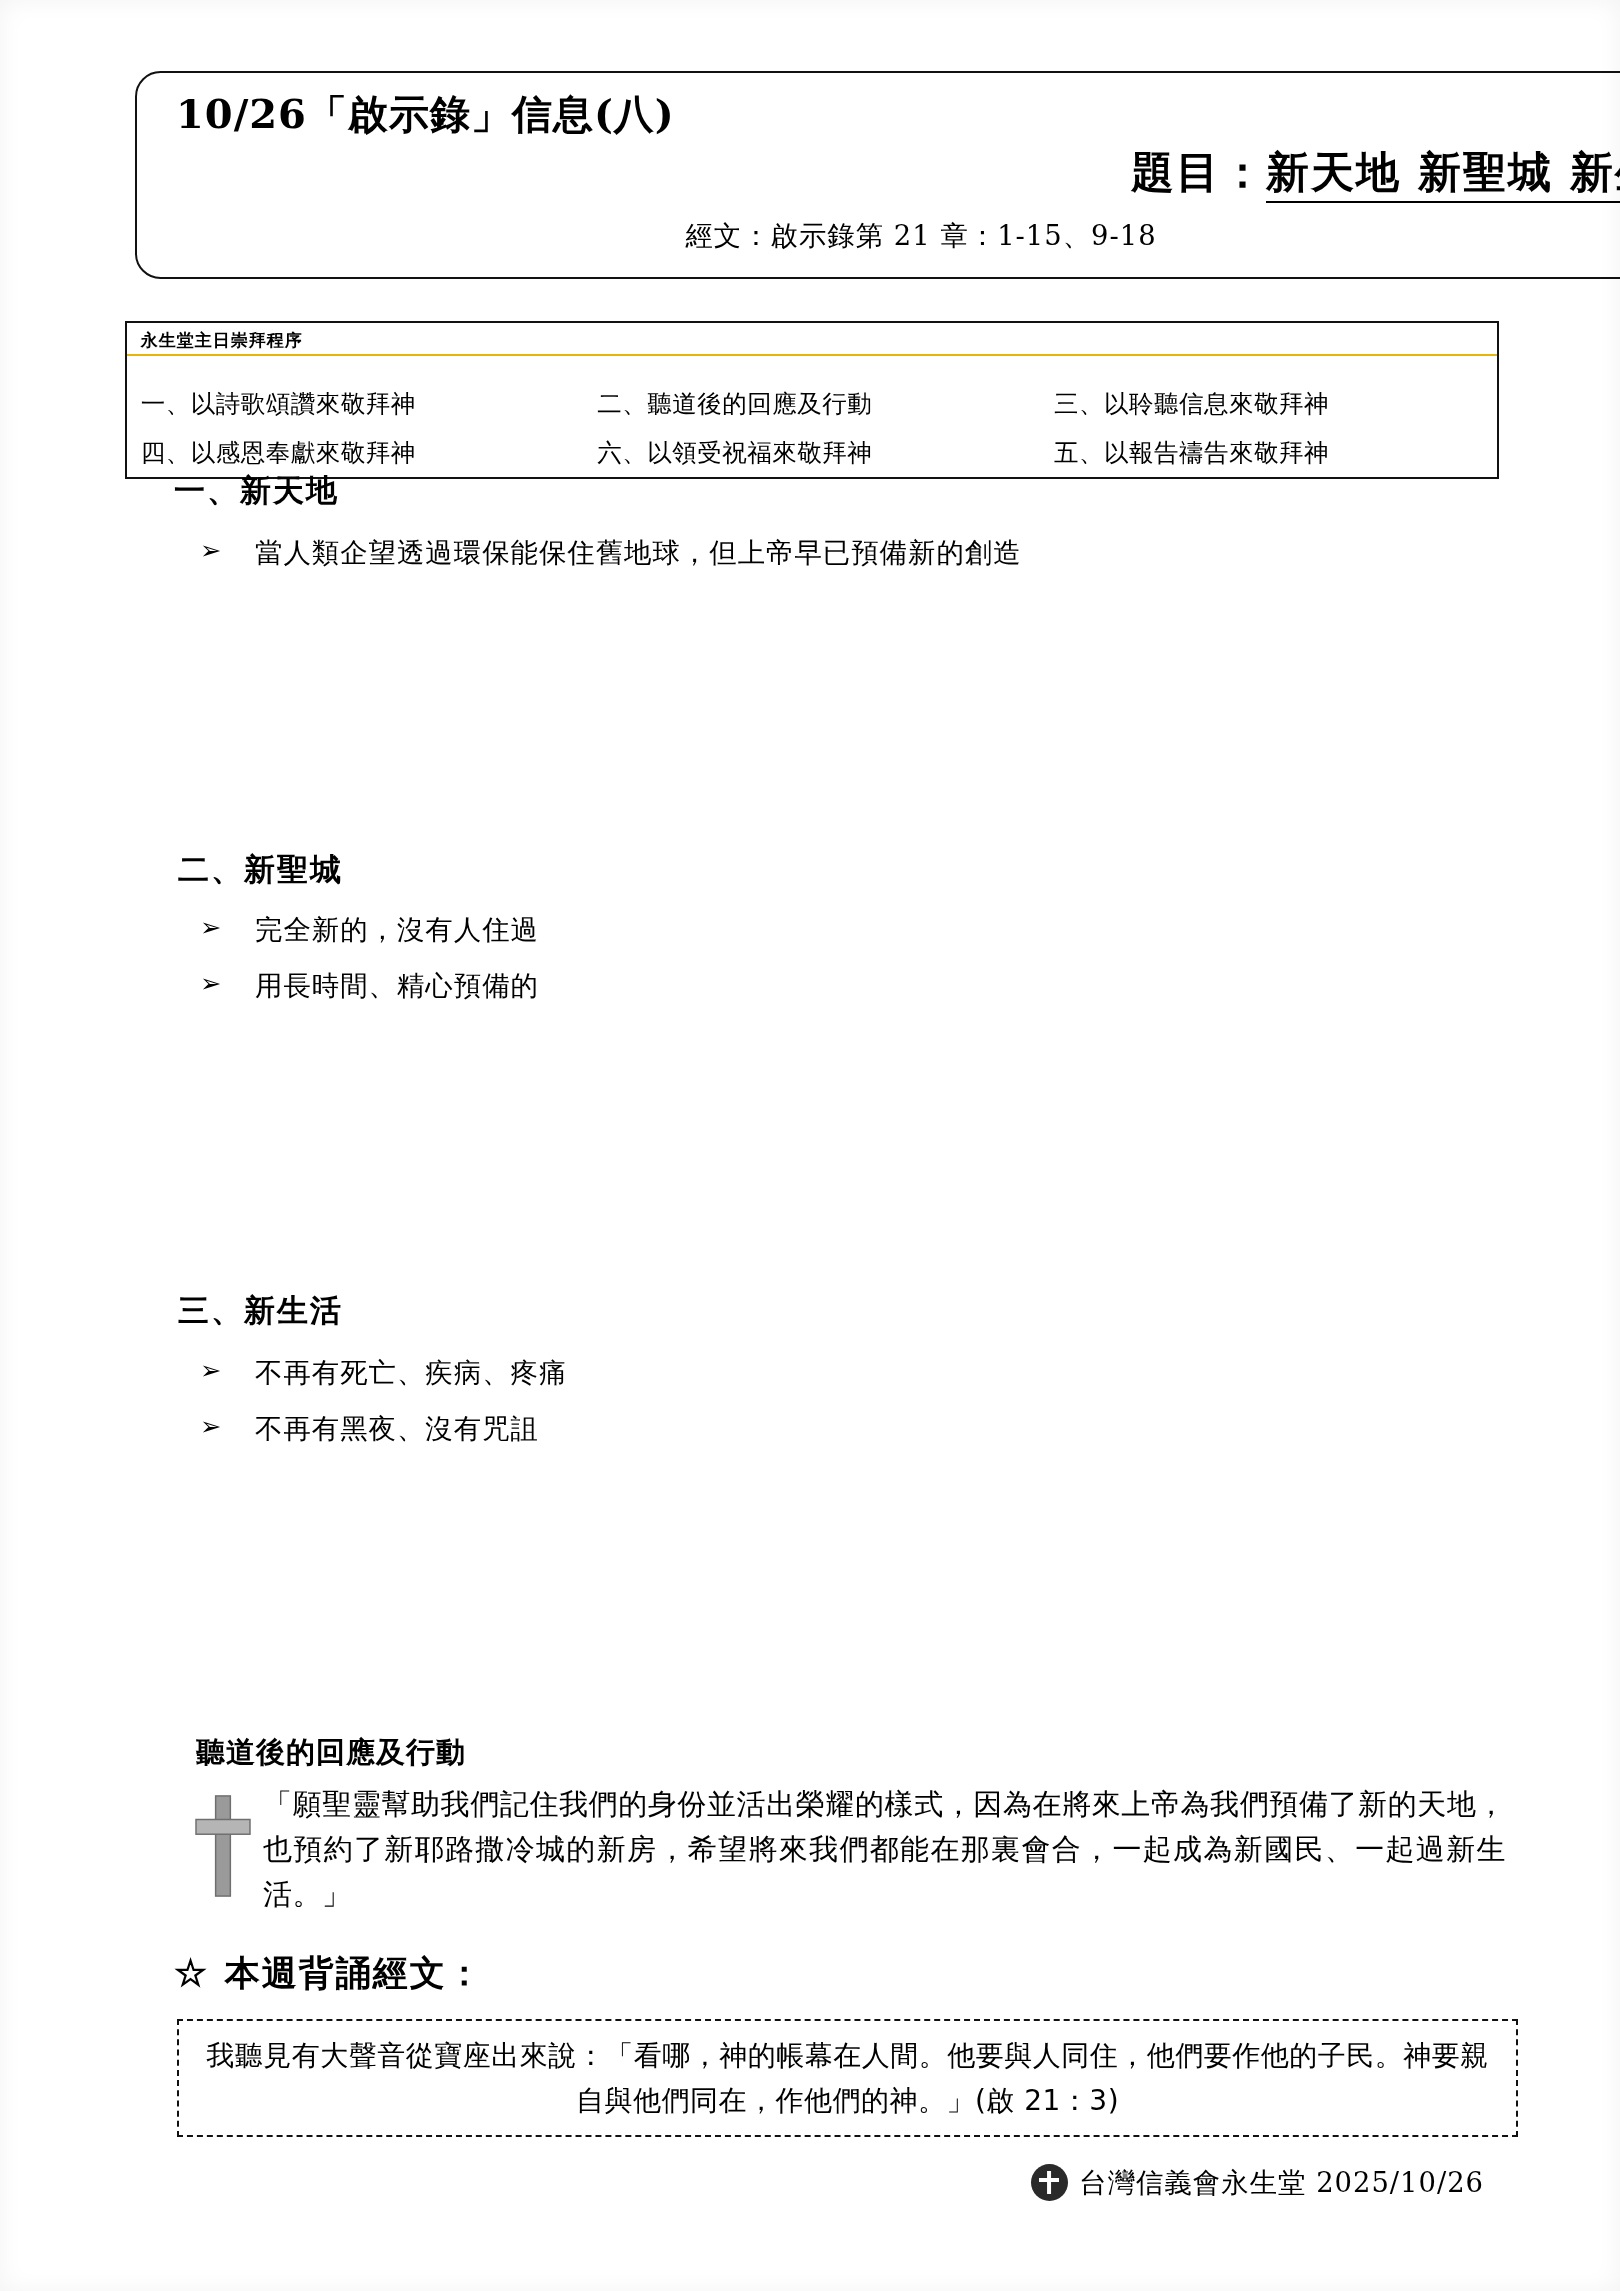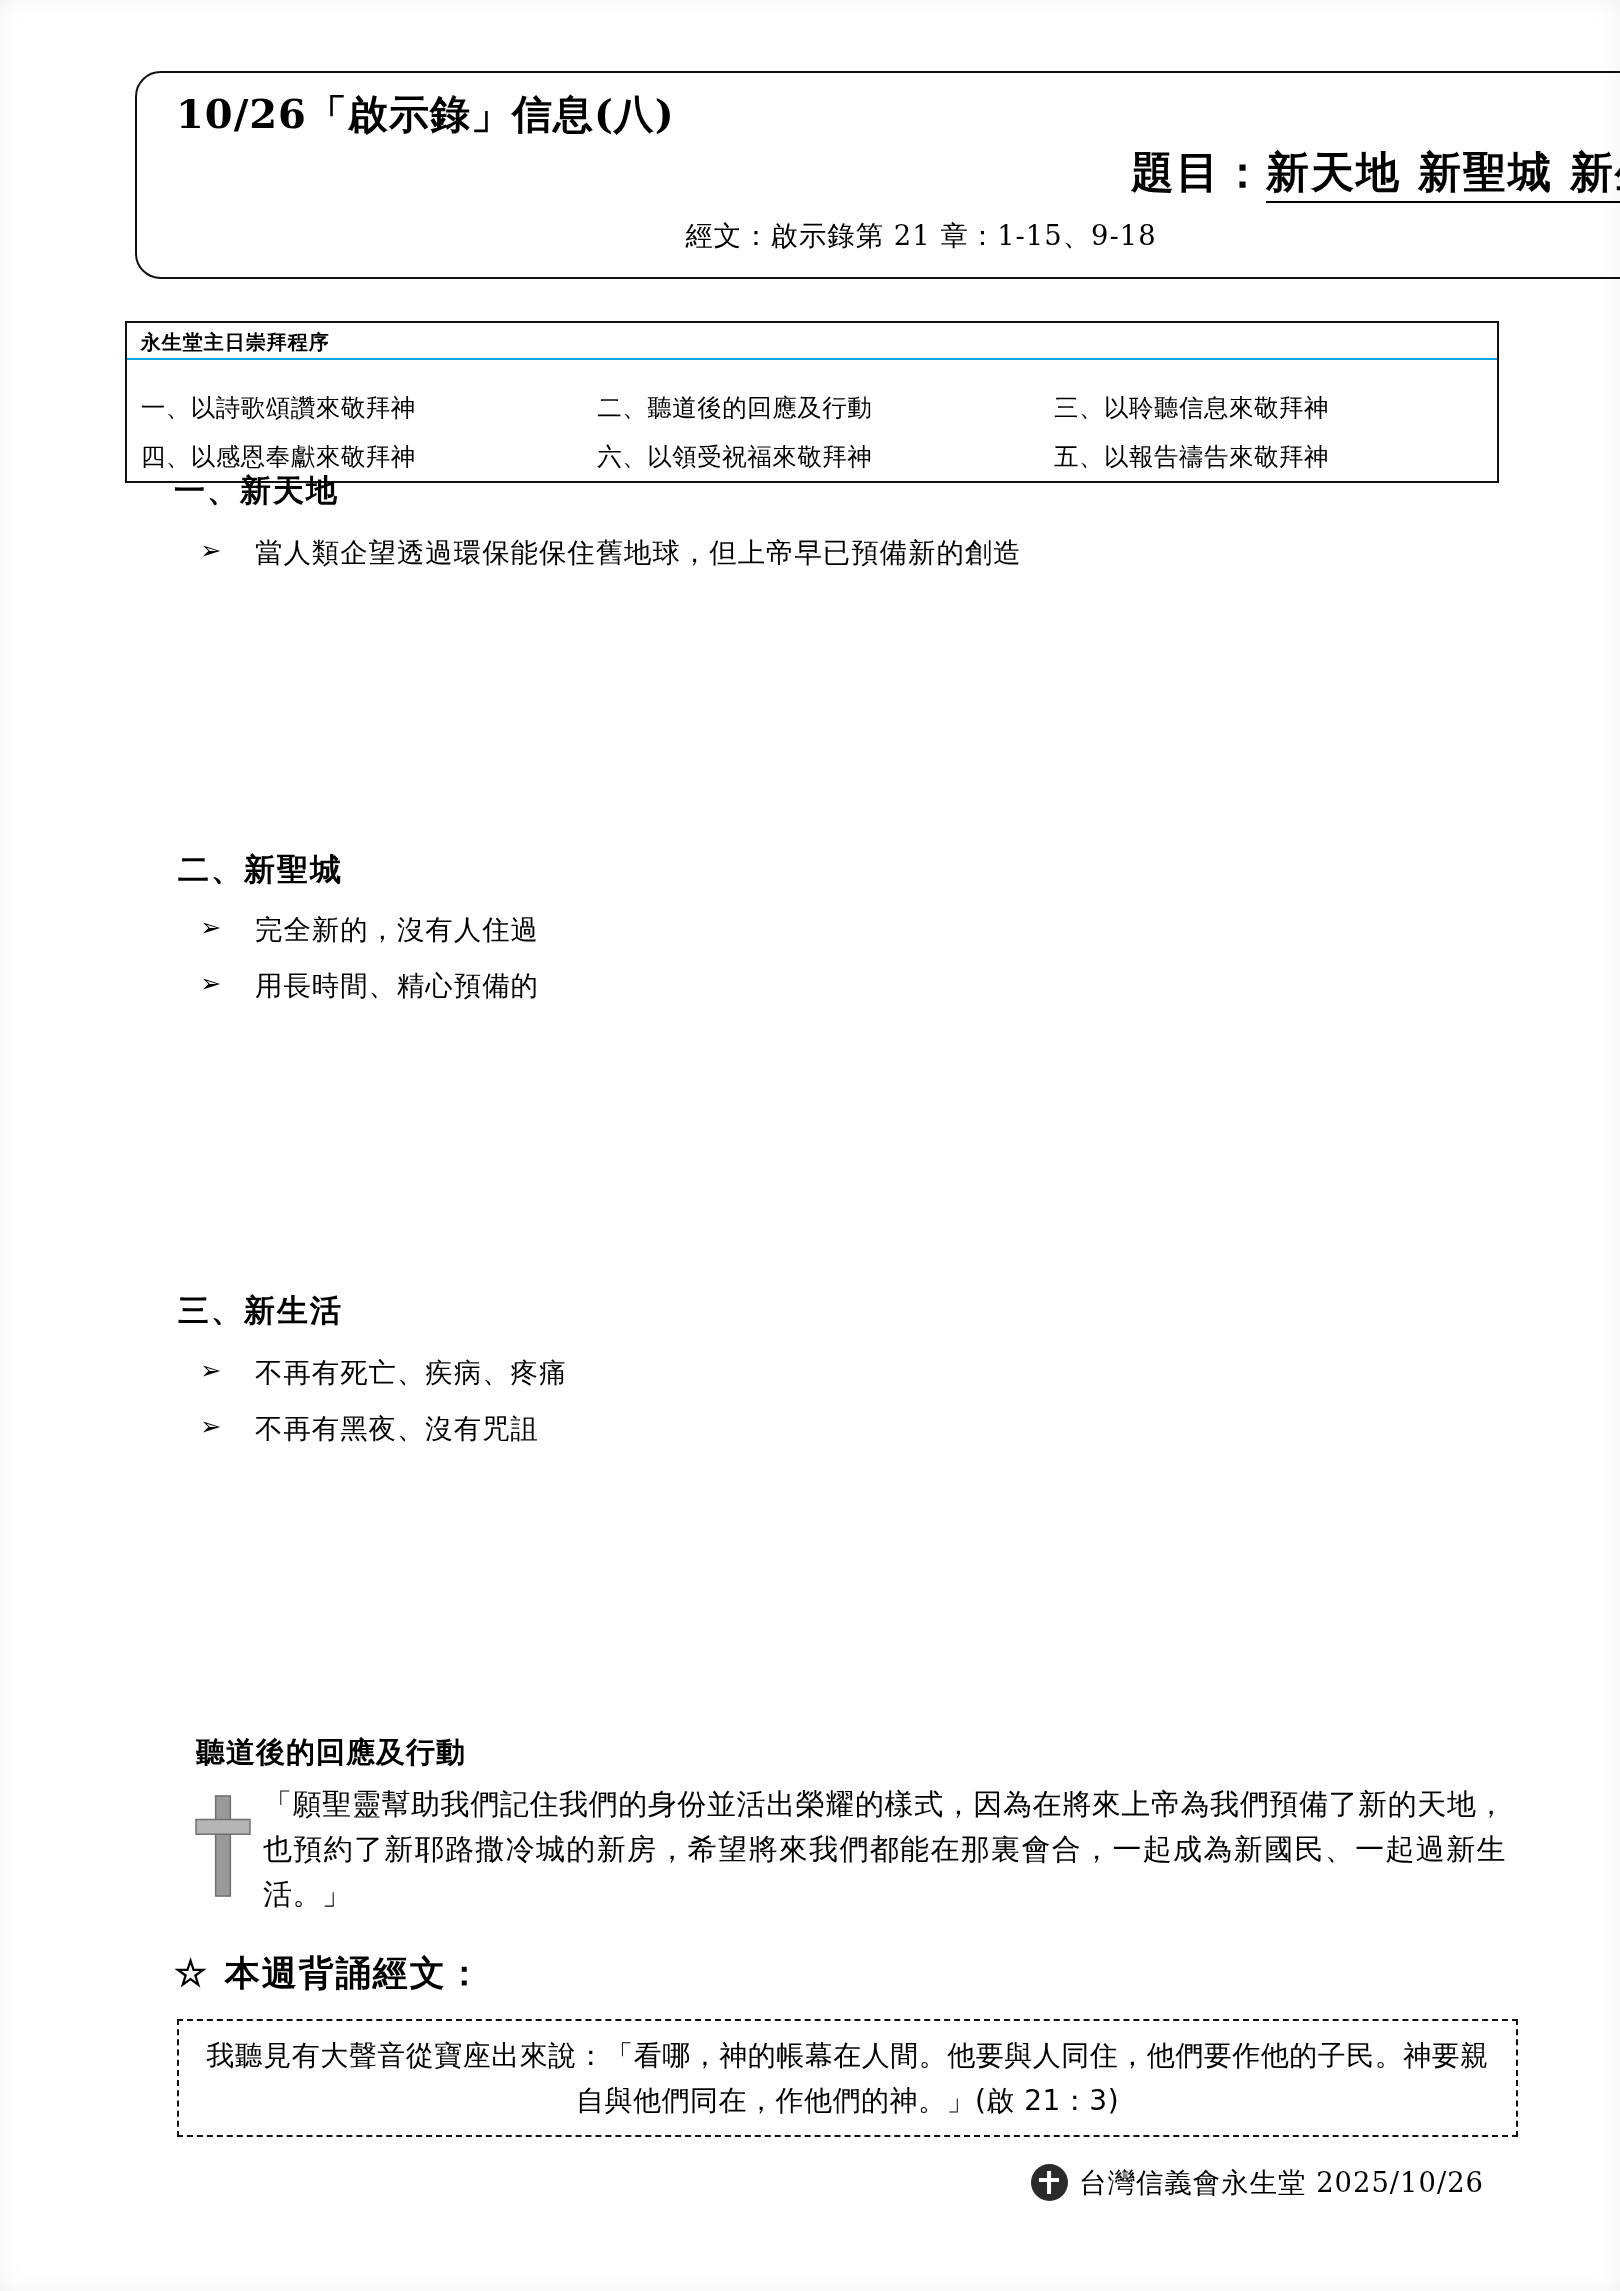--- a/index.html
+++ b/index.html
@@ -70,24 +70,24 @@
   
   .order-box {
     position: absolute;
     left: 125px;
     top: 321px;
     width: 1374px;
     border: 2px solid #111;
     box-sizing: border-box;
   }
   .order-title {
-    font-size: 20px;
+    font-size: 17px;
     font-weight: bold;
     padding: 5.9px 9.8px 2px 13.7px;
-    border-bottom: 2px solid #0ea5e9;
+    border-bottom: 2px solid #eab308;
     letter-spacing: 1px;
   }
   .order-grid {
     display: grid;
     grid-template-columns: 1fr 1fr 1fr;
     grid-auto-rows: 49px;
     margin-top: 23px;
   }
   .order-item {
     font-size: 24.5px;

